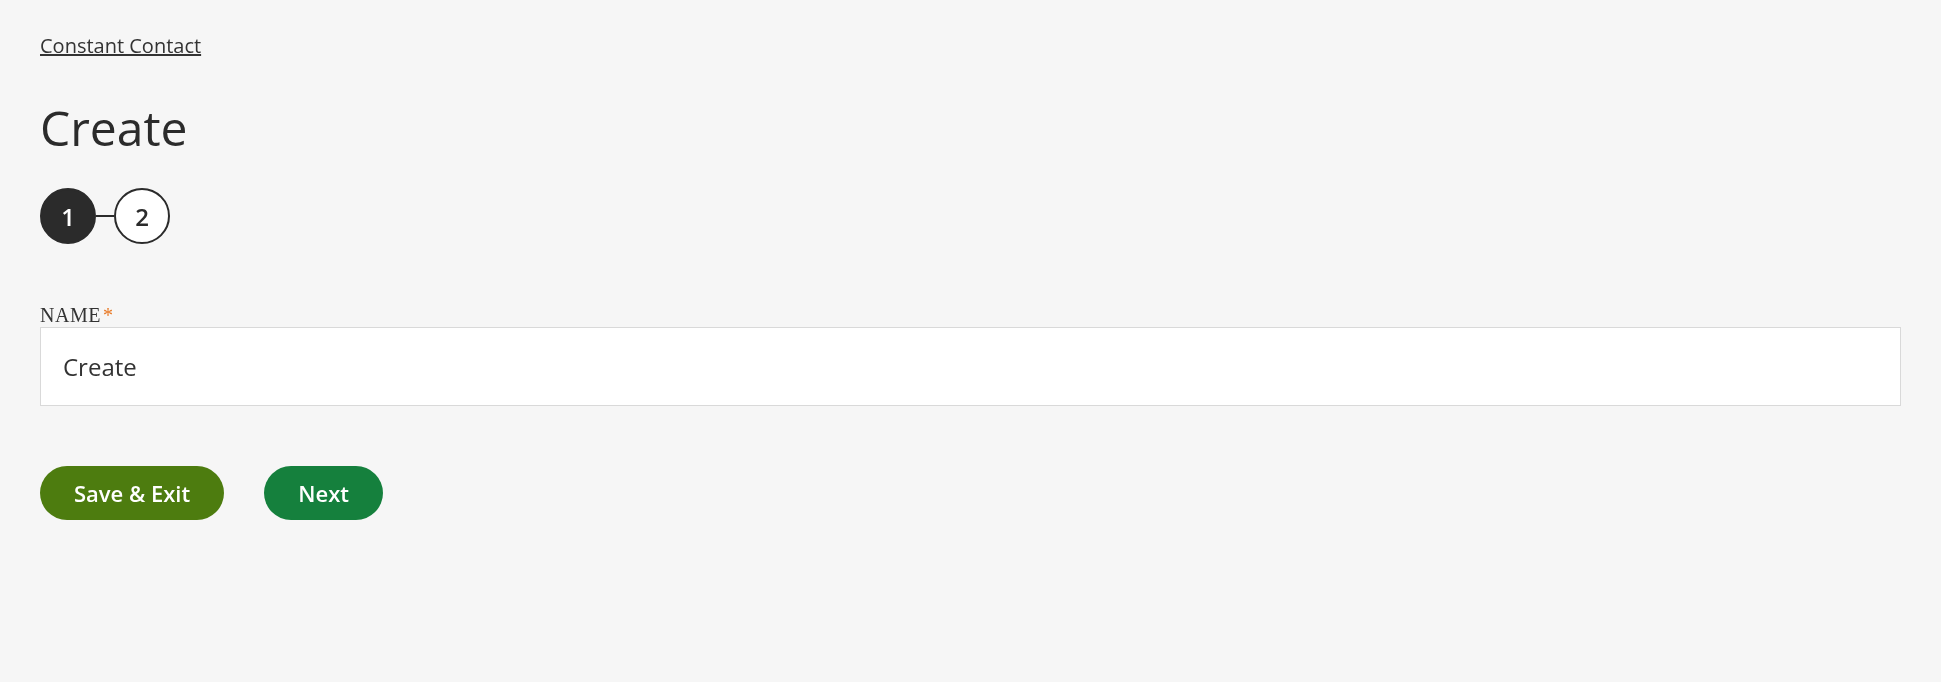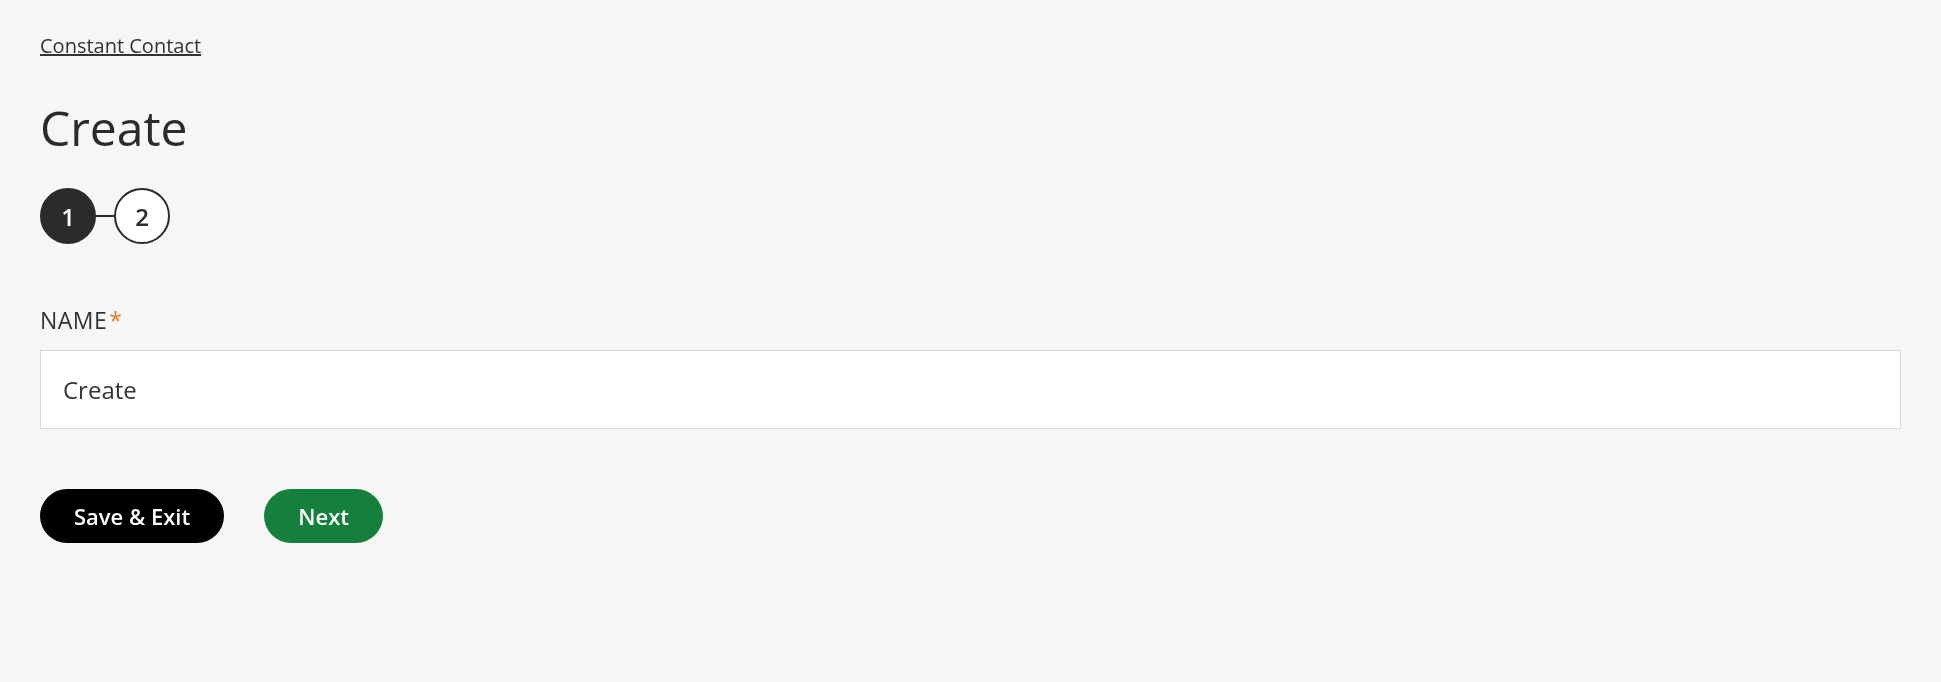--- a/index.html
+++ b/index.html
@@ -48,24 +48,24 @@
     background: #2b2b2b;
     color: #fff;
     border-color: #2b2b2b;
   }
   .step-line {
     width: 18px;
     height: 2px;
     background: #2b2b2b;
   }
   .field-label {
-    font-size: 23px;
+    font-size: 20px;
     letter-spacing: 0.5px;
     color: #333;
-    margin-bottom: 14px;
+    font-family: Liberation Serif, serif;
   }
   .required {
     color: #e87722;
     margin-left: 2px;
   }
   .text-input {
     width: 100%;
     max-width: 1880px;
     background: #fff;
     border: 1px solid #d9d9d9;
@@ -84,21 +84,21 @@
   .btn {
     border: none;
     border-radius: 999px;
     padding: 12px 34px;
     font-size: 22px;
     font-weight: 600;
     color: #fff;
     cursor: pointer;
     font-family: inherit;
   }
-  .btn-grey { background: #000000; }
+  .btn-grey { background: #4d7c0f; }
   .btn-primary { background: #15803d; }
 </style>
 </head>
 <body>
 
 <div class="page">
   <div class="breadcrumb">
     <a href="#">Constant Contact</a>
   </div>
 

